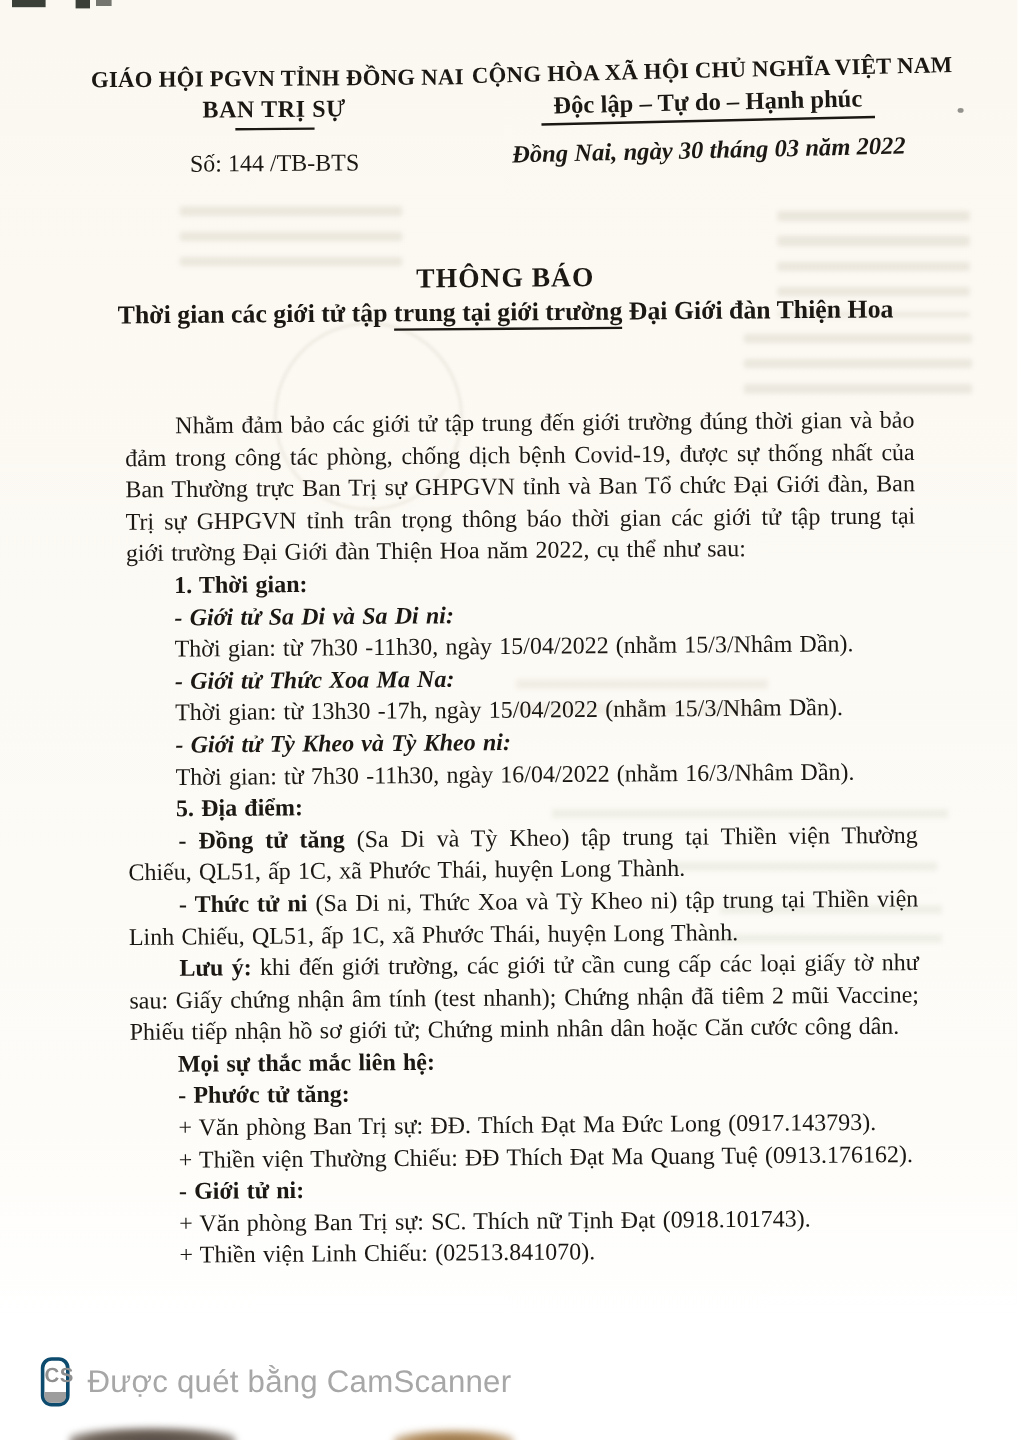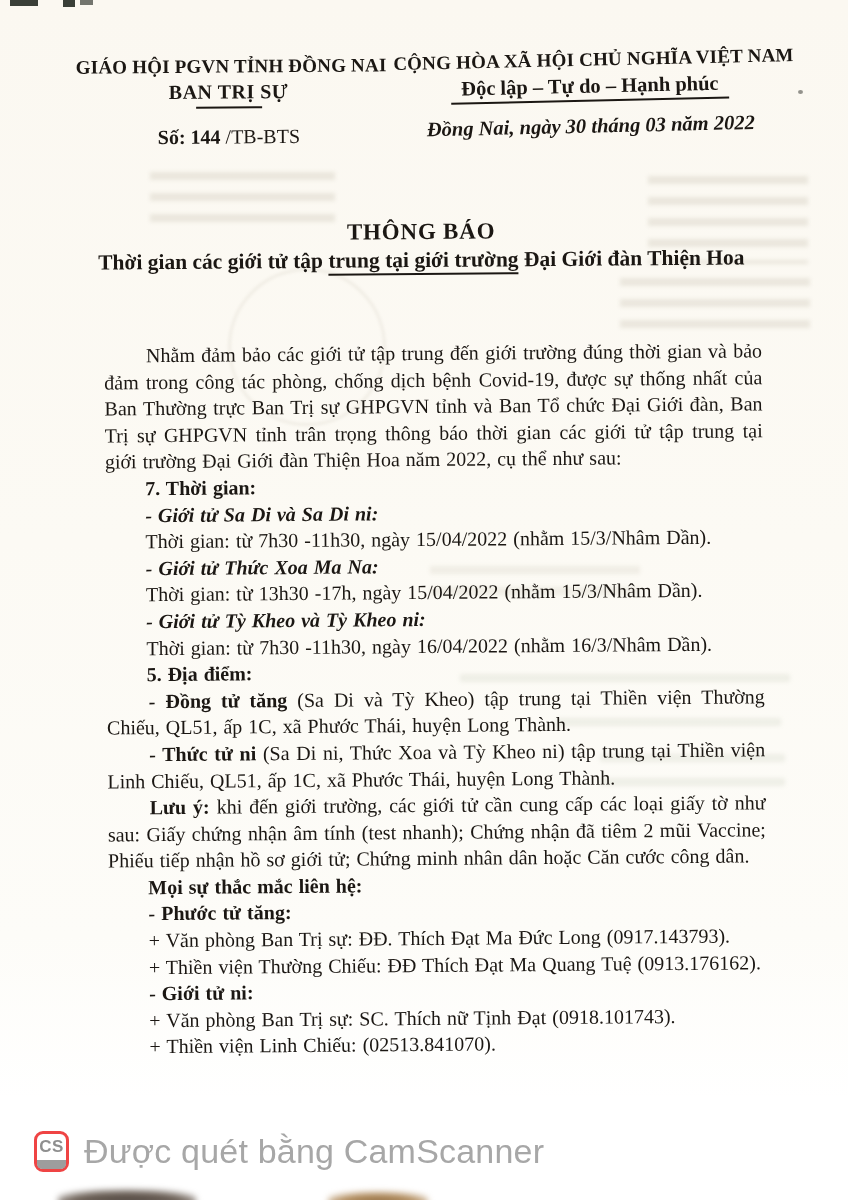--- a/index.html
+++ b/index.html
@@ -30,21 +30,21 @@
   .dot-mark { position:absolute; left:798px; top:90px; width:5px; height:4px; background:#5a5a55; border-radius:50%; opacity:.65; }
 
   
   #doc { position:absolute; inset:0; color:#1b1713; transform:rotate(-0.45deg); transform-origin:420px 600px; }
 
   .h-left  { position:absolute; left:80px;  top:54px; width:305px; text-align:center; }
   .h-left .l1 { font-size:19px; font-weight:bold; white-space:nowrap; letter-spacing:.2px; }
   .h-left .l2 { font-size:20px; font-weight:bold; margin-top:3px; letter-spacing:.5px; }
   .h-left .rule { width:66px; height:2px; background:#1b1713; margin:3px auto 0; }
   .h-left .num { margin-top:17px; font-size:20px; }
-  .h-left .num .b { font-weight:bold; }
+  .h-left .num .b { font-weight:normal; }
 
   .h-right { position:absolute; left:398px; top:50px; width:392px; text-align:center; transform:rotate(-0.85deg); }
   .h-right .l1 { font-size:19px; font-weight:bold; white-space:nowrap; letter-spacing:.2px; }
   .h-right .l2 { display:inline-block; font-size:20.5px; font-weight:bold; margin-top:4px;
                  padding:0 10px 2px; border-bottom:2px solid #1b1713; white-space:nowrap; }
   .h-right .date { margin-top:13px; font-size:20.5px; font-weight:bold; font-style:italic; white-space:nowrap; }
 
   .title-block { position:absolute; left:0; top:219px; width:848px; text-align:center; }
   .title-block .main { font-size:23px; font-weight:bold; letter-spacing:.8px; }
   .title-block .sub  { font-size:21.5px; font-weight:bold; margin-top:3px; white-space:nowrap; }
@@ -57,25 +57,25 @@
   .doc-body .indent  { text-indent:42px; }
   .doc-body .item    { padding-left:40px; }
   .doc-body .b { font-weight:bold; }
   .doc-body .i { font-style:italic; }
   .doc-body .u { text-underline-offset:3px; }
 
   
   .footer-strip { position:absolute; left:0; top:1096px; width:848px; height:104px; background:#ffffff; }
   .cam-footer { position:absolute; left:34px; top:1131px; display:flex; align-items:center; gap:15px;
                 font-family:"Liberation Sans","DejaVu Sans",sans-serif; }
-  .cs-logo { position:relative; width:35px; height:41px; border:3px solid #ef4444; border-radius:9px; background:#fff; }
+  .cs-logo { position:relative; width:24px; height:41px; border:3px solid #0c4a6e; border-radius:9px; background:#fff; }
   .cs-logo .cs-text { position:absolute; top:3px; left:0; right:0; text-align:center;
                       font-size:17px; font-weight:bold; color:#8f8f8f; letter-spacing:.5px; }
   .cs-logo .cs-bar { position:absolute; bottom:0; left:0; right:0; height:9px; background:#9d9d9d; border-radius:0 0 5px 5px; }
-  .cam-text { font-size:34px; color:#a7a7a7; letter-spacing:.2px; }
+  .cam-text { font-size:26px; color:#a7a7a7; letter-spacing:.2px; }
 </style>
 </head>
 <body>
 
 <div class="paper"></div>
 
 <div class="edge-mark" style="left:10px;top:0;width:28px;height:6px;"></div>
 <div class="edge-mark" style="left:63px;top:0;width:12px;height:7px;"></div>
 <div class="edge-mark" style="left:80px;top:0;width:13px;height:5px;opacity:.7;"></div>
 <div class="dot-mark"></div>
@@ -104,21 +104,21 @@
     <div class="date">Đồng Nai, ngày 30 tháng 03 năm 2022</div>
   </div>
 
   <div class="title-block">
     <div class="main">THÔNG BÁO</div>
     <div class="sub"><span>Thời gian các giới tử tập </span><span class="u-seg">trung tại giới trường</span><span> Đại Giới đàn Thiện Hoa</span></div>
   </div>
 
   <div class="doc-body">
       <p class="justify indent"><span>Nhằm đảm bảo các giới tử tập trung đến giới trường đúng thời gian và bảo đảm trong công tác phòng, chống dịch bệnh Covid-19, được sự thống nhất của Ban Thường trực Ban Trị sự GHPGVN tỉnh và Ban Tổ chức Đại Giới đàn, Ban Trị sự GHPGVN tỉnh trân trọng thông báo thời gian các giới tử tập trung tại giới trường Đại Giới đàn Thiện Hoa năm 2022, cụ thể như sau:</span></p>
-      <p class="item"><span class="b">7. Thời gian:</span></p>
+      <p class="item"><span class="b">1. Thời gian:</span></p>
       <p class="item"><span class="b i">- Giới tử Sa Di và Sa Di ni:</span></p>
       <p class="item"><span>Thời gian: từ 7h30 -11h30, ngày 15/04/2022 (nhằm 15/3/Nhâm Dần).</span></p>
       <p class="item"><span class="b i">- Giới tử Thức Xoa Ma Na:</span></p>
       <p class="item"><span>Thời gian: từ 13h30 -17h, ngày 15/04/2022 (nhằm 15/3/Nhâm Dần).</span></p>
       <p class="item"><span class="b i">- Giới tử Tỳ Kheo và Tỳ Kheo ni:</span></p>
       <p class="item"><span>Thời gian: từ 7h30 -11h30, ngày 16/04/2022 (nhằm 16/3/Nhâm Dần).</span></p>
       <p class="item"><span class="b">5. Địa điểm:</span></p>
       <p class="justify indent"><span class="b">- Đồng tử tăng</span><span> (Sa Di và Tỳ Kheo) tập trung tại Thiền viện Thường Chiếu, QL51, ấp 1C, xã Phước Thái, huyện Long Thành.</span></p>
       <p class="justify indent"><span class="b">- Thức tử ni</span><span> (Sa Di ni, Thức Xoa và Tỳ Kheo ni) tập trung tại Thiền viện Linh Chiếu, QL51, ấp 1C, xã Phước Thái, huyện Long Thành.</span></p>
       <p class="justify indent"><span class="b u">Lưu ý:</span><span> khi đến giới trường, các giới tử cần cung cấp các loại giấy tờ như sau: Giấy chứng nhận âm tính (test nhanh); Chứng nhận đã tiêm 2 mũi Vaccine; Phiếu tiếp nhận hồ sơ giới tử; Chứng minh nhân dân hoặc Căn cước công dân.</span></p>

